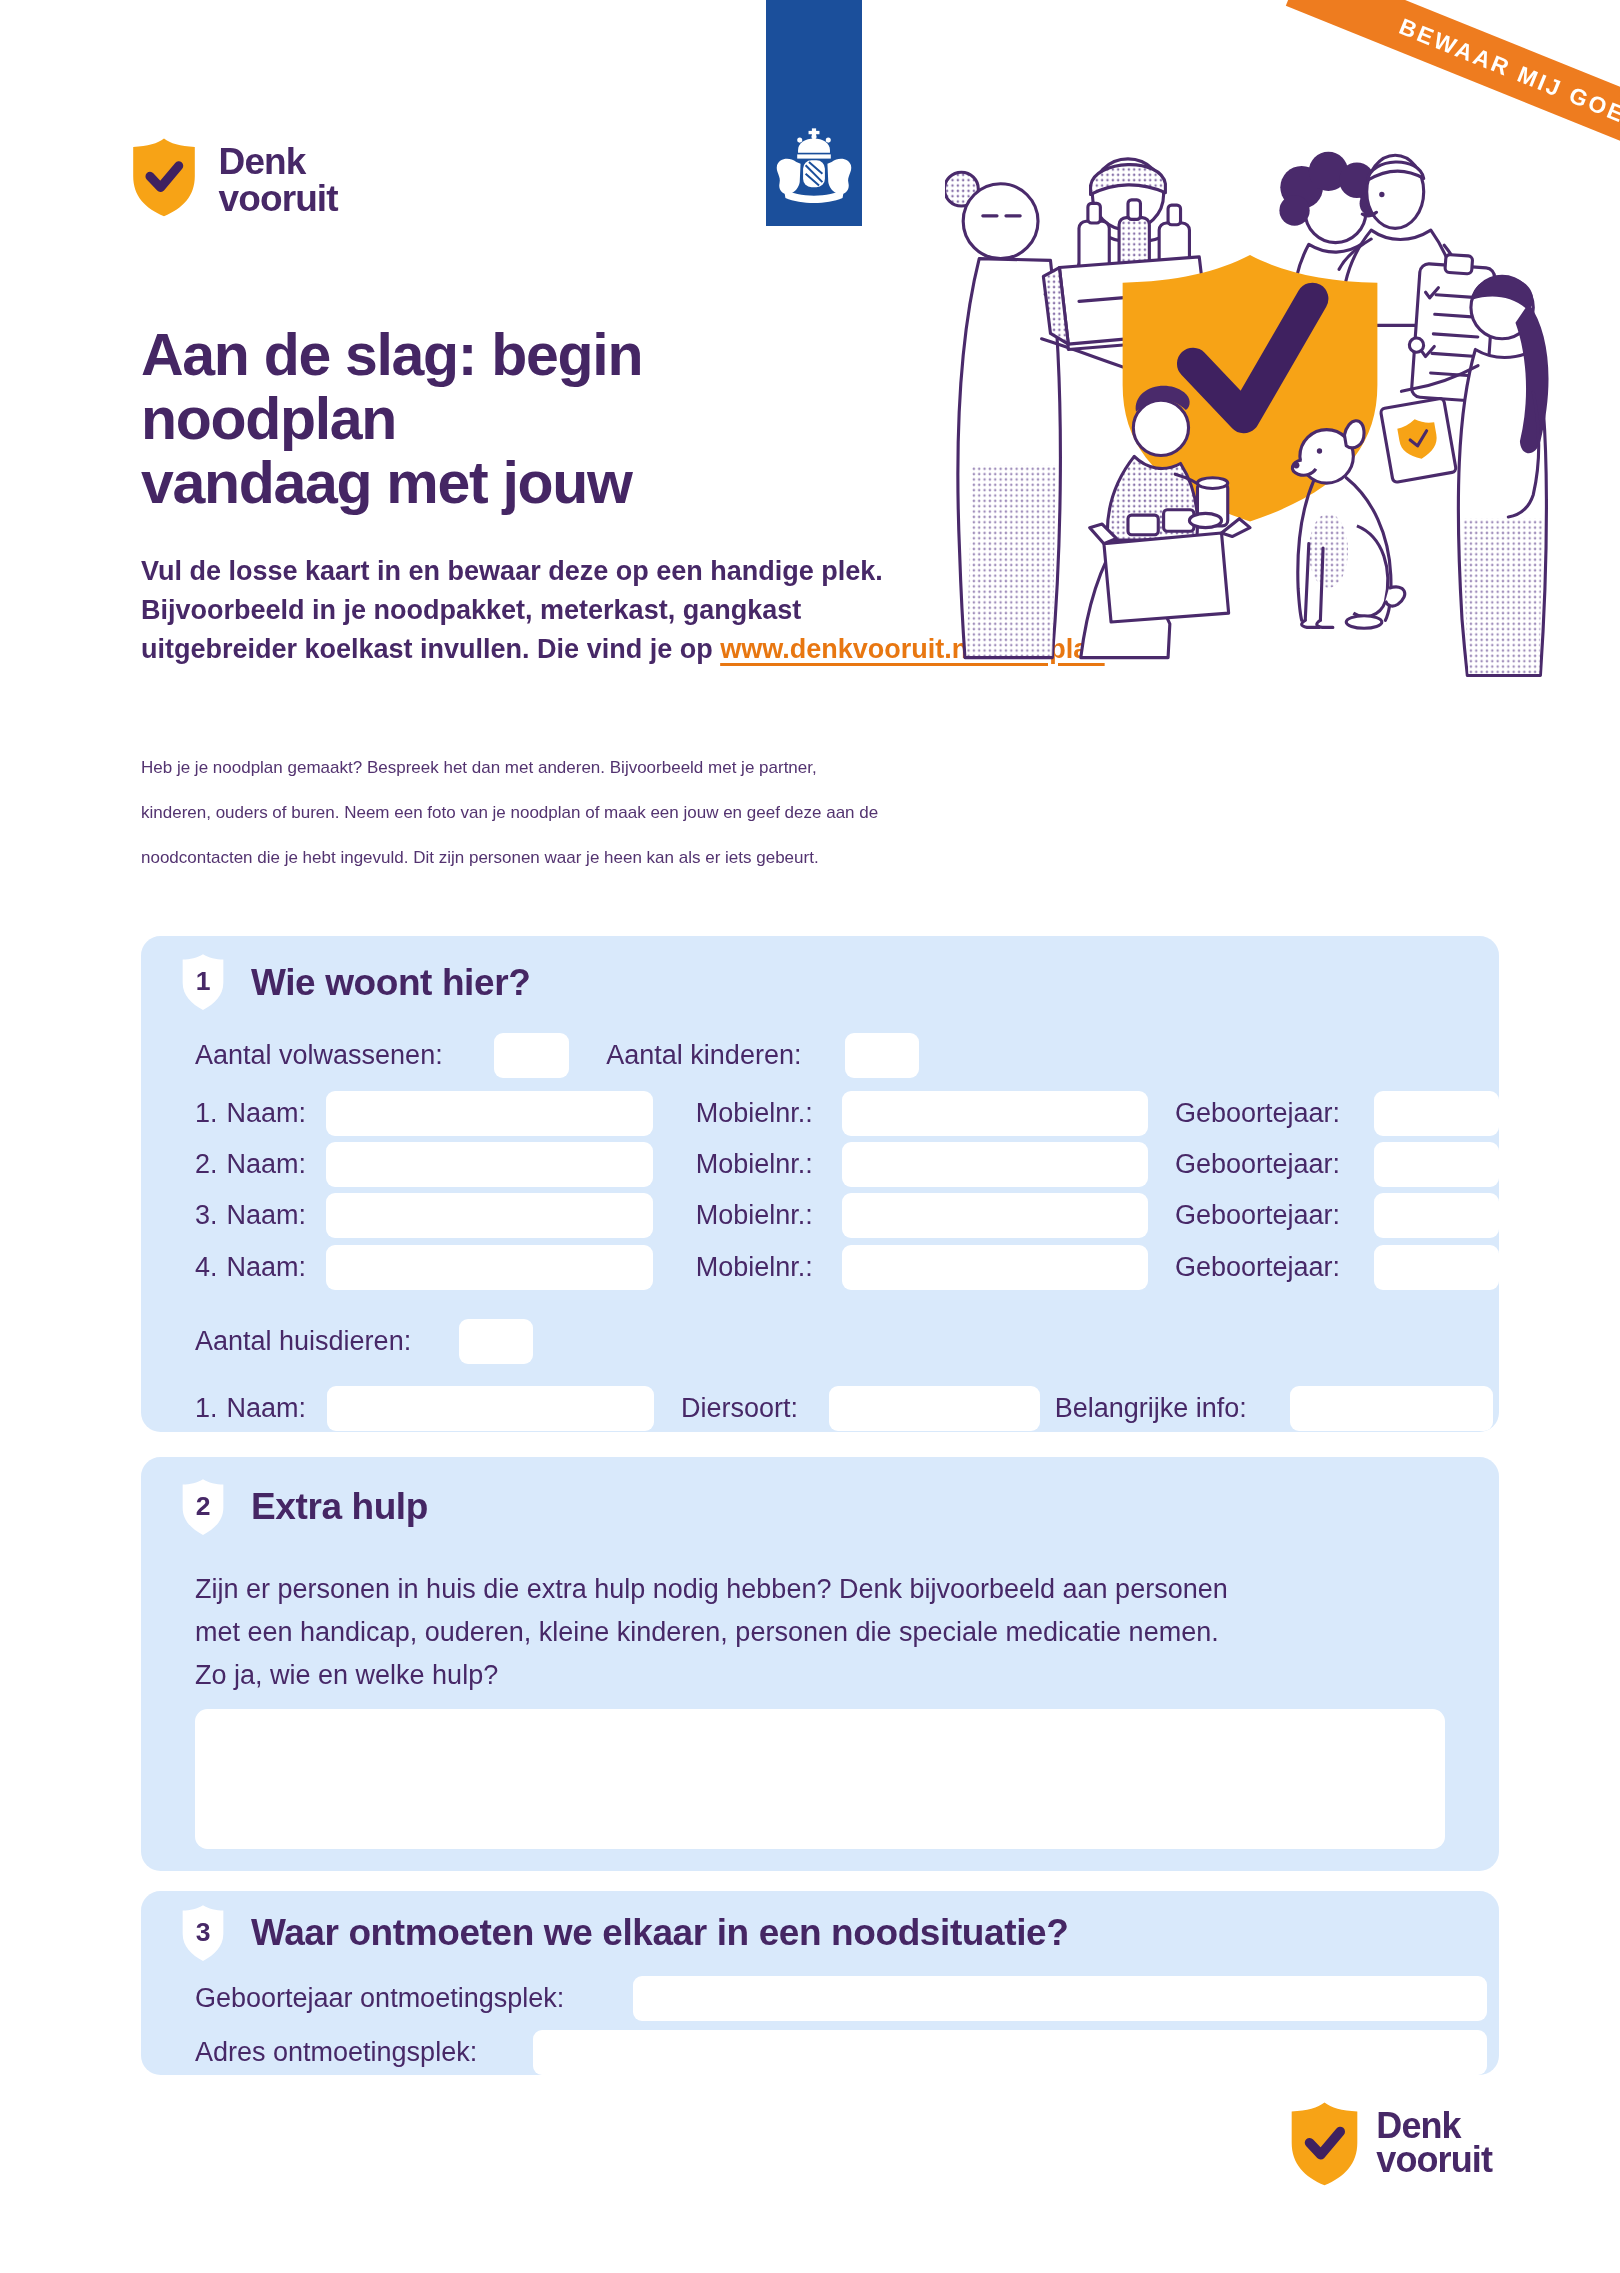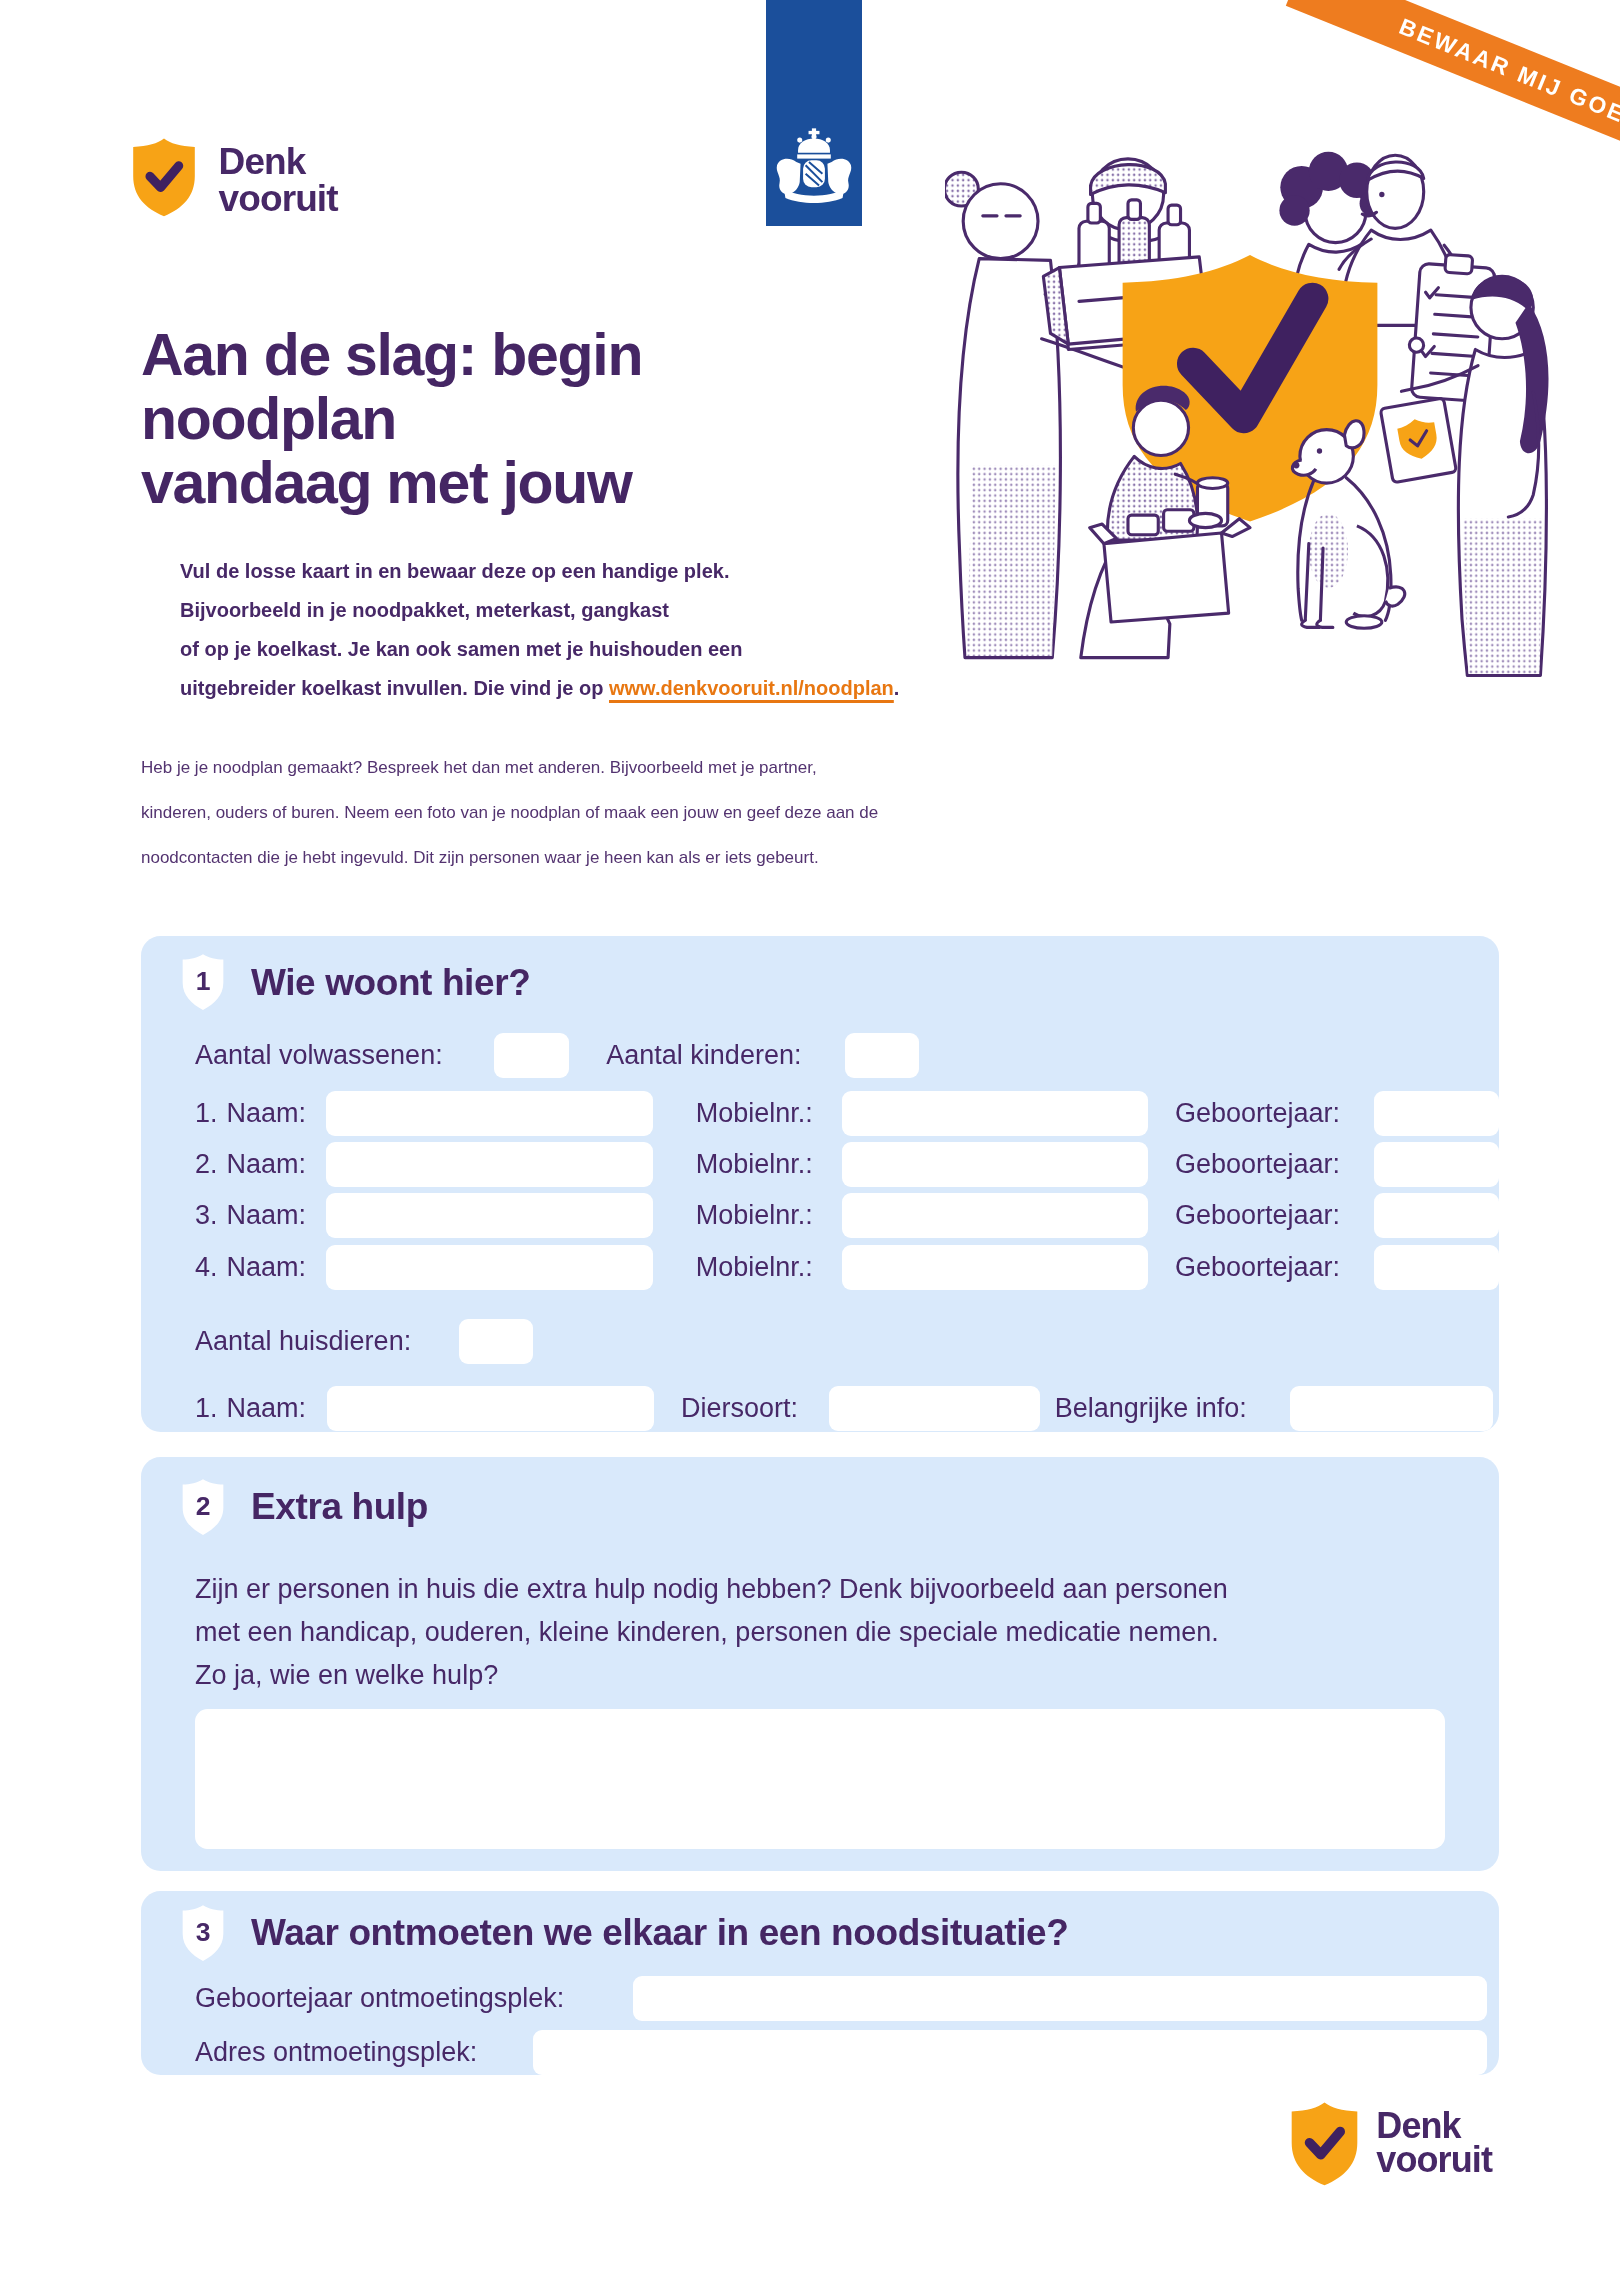--- a/index.html
+++ b/index.html
@@ -16,21 +16,21 @@
   .gov-flag svg { position:absolute; left:6.2px; bottom:19.6px; width:84px; height:78px; }
   
   .ribbon { position:absolute; left:1277px; top:51px; width:499px; height:50px; background:#EE7C1F;
     transform:rotate(22deg); display:flex; align-items:center; justify-content:center; z-index:6; }
   .ribbon span { color:#fff; font-weight:bold; font-size:23px; letter-spacing:2.7px; white-space:nowrap; }
   
   .hero-art { position:absolute; left:945px; top:125px; width:651px; height:579px; z-index:1; }
   
   .page-title { position:absolute; left:141px; top:323px; font-size:59px; font-weight:bold;
     line-height:64px; letter-spacing:-1.3px; color:#452664; }
-  .intro-bold { position:absolute; left:141px; top:552px; font-size:20px; font-weight:bold; line-height:39px; color:#472867;margin-left:39px; }
+  .intro-bold { position:absolute; left:141px; top:552px; font-size:27px; font-weight:bold; line-height:39px; color:#472867; }
   .intro-bold .tline, .intro-bold .lastline { white-space:nowrap; }
   .link { color:#E87711; text-decoration:underline; text-decoration-thickness:2.7px; text-underline-offset:4.5px; cursor:pointer; }
   .intro-body { position:absolute; left:141px; top:745px; font-size:17px; line-height:45px; color:#533370; }
   .tline { white-space:nowrap; }
   
   .card { position:absolute; left:141px; width:1358px; background:#D9E9FB; border-radius:19.6px; box-sizing:border-box; }
   #card1 { top:936px; height:496px; }
   #card2 { top:1457px; height:414px; }
   #card3 { top:1891px; height:184px; }
   .card-head { display:flex; align-items:center; gap:25px; padding-left:39px; }
@@ -254,21 +254,20 @@
   <div class="page-title">
       <div class="tline">Aan de slag: begin</div>
       <div class="tline">noodplan</div>
       <div class="tline">vandaag met jouw</div>
     </div>
 
   <div class="intro-bold">
     <div>
         <div class="tline">Vul de losse kaart in en bewaar deze op een handige plek.</div>
         <div class="tline">Bijvoorbeeld in je noodpakket, meterkast, gangkast</div>
-        <div class="tline">of op je koelkast. Je kan ook samen met je huishouden een</div>
       </div>
     <div class="lastline">
       <span>uitgebreider koelkast invullen. Die vind je op </span><a class="link">www.denkvooruit.nl/noodplan</a><span>.</span>
     </div>
   </div>
 
   <div class="intro-body">
       <div class="tline">Heb je je noodplan gemaakt? Bespreek het dan met anderen. Bijvoorbeeld met je partner,</div>
       <div class="tline">kinderen, ouders of buren. Neem een foto van je noodplan of maak een jouw en geef deze aan de</div>
       <div class="tline">noodcontacten die je hebt ingevuld. Dit zijn personen waar je heen kan als er iets gebeurt.</div>

